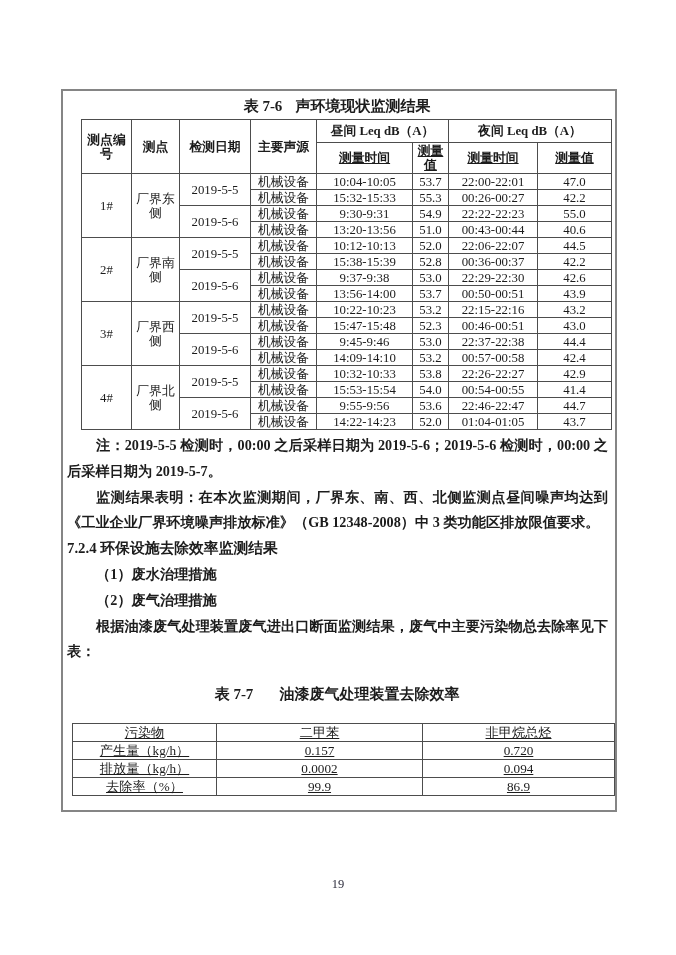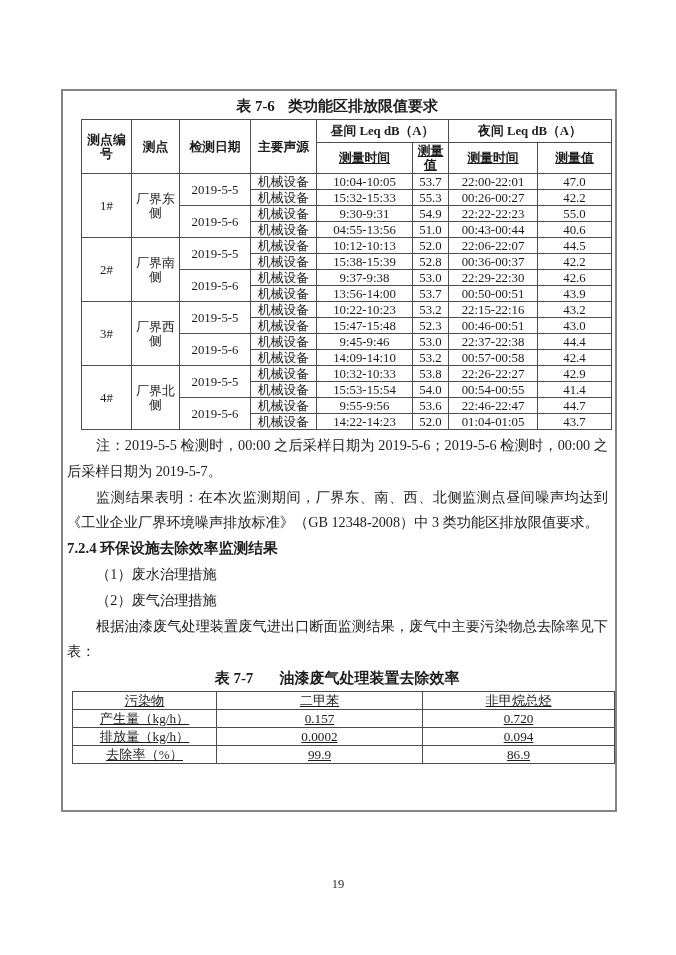--- a/index.html
+++ b/index.html
@@ -43,29 +43,29 @@
   table.noise td { height: 16px; line-height: 14px; }
 
   .body-text {
     width: 541px;
     margin: 0;
     font-size: 14.2px;
     line-height: 25.8px;
     text-align: justify;
   }
   .first-par { margin-top: 3px; }
-  .indent { text-indent: 2.05em; }
+  .indent { text-indent: 2.05em; font-weight: bold; }
   .section-heading {
     width: 541px;
     margin: 0;
     font-size: 14.8px;
     font-weight: bold;
     line-height: 25.8px;
   }
-  .t77-title { line-height: 26px; margin: 0; text-align: center; }
+  .t77-title { line-height: 26px; margin: 16px; text-align: center; }
 
   table.removal {
     width: 542px;
     margin-left: 5px;
     font-size: 13.2px;
   }
   table.removal td { height: 18px; line-height: 17px; text-decoration: underline; }
 
   .page-number {
     position: absolute;
@@ -75,21 +75,21 @@
     font-size: 12.5px;
     color: #2d2d3d;
   }
 </style>
 </head>
 <body>
 
 <div class="frame">
 
   <div class="tbl-title">
-    <span>表 7-6</span><span class="t-gap-1">类功能区排放限值要求</span>
+    <span>表 7-6</span><span class="t-gap-1">声环境现状监测结果</span>
   </div>
 
   <table class="noise">
     <colgroup>
       <col style="width:50px">
         <col style="width:48px">
         <col style="width:71px">
         <col style="width:66px">
       <col style="width:96px">
         <col style="width:36px">
@@ -133,21 +133,21 @@
         <tr>
           <td rowspan="2">2019-5-6</td>
           <td>机械设备</td>
           <td>9:30-9:31</td>
           <td>54.9</td>
           <td>22:22-22:23</td>
           <td>55.0</td>
         </tr>
         <tr>
           <td>机械设备</td>
-          <td>04:55-13:56</td>
+          <td>13:20-13:56</td>
           <td>51.0</td>
           <td>00:43-00:44</td>
           <td>40.6</td>
         </tr>
         <tr>
           <td rowspan="4">2#</td>
           <td rowspan="4">厂界南侧</td>
           <td rowspan="2">2019-5-5</td>
           <td>机械设备</td>
           <td>10:12-10:13</td>

